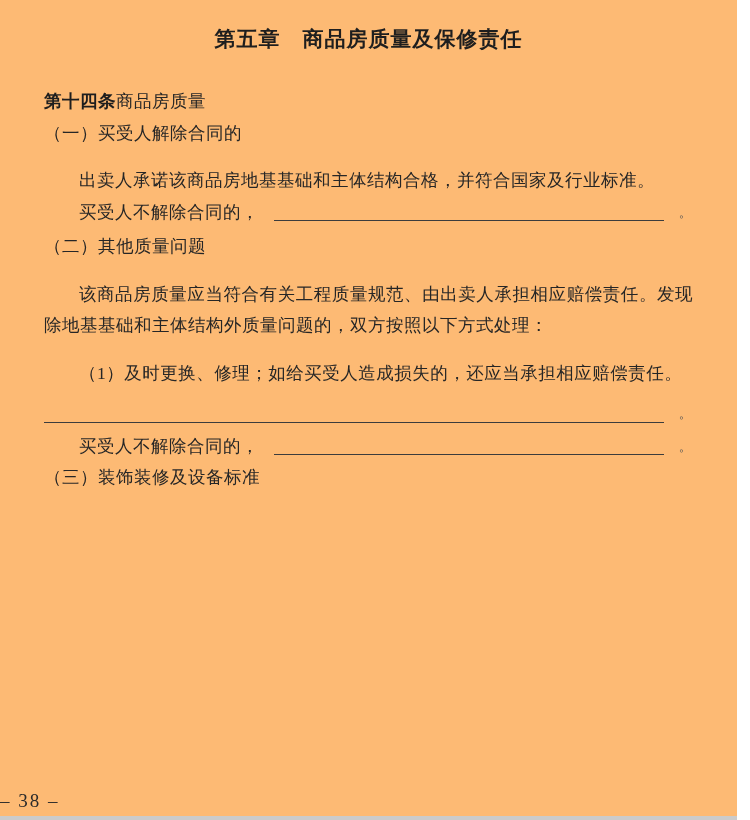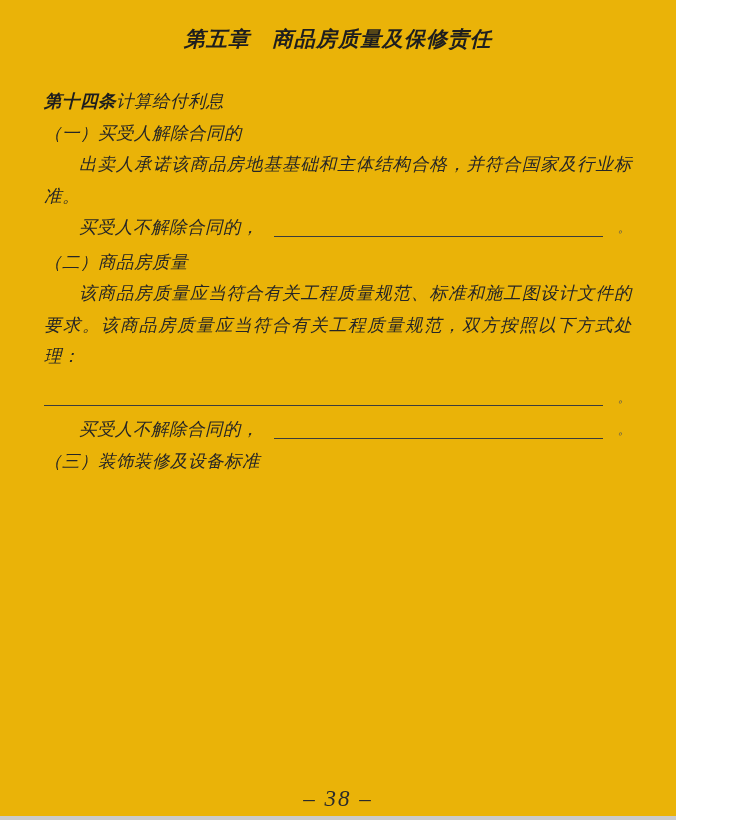--- a/index.html
+++ b/index.html
@@ -1,24 +1,23 @@
 <!DOCTYPE html>
 <html><head>
 <meta charset="utf-8">
 <style>
   html,body{margin:0;padding:0;}
   body{background:#ffffff;}
   .page{
     position:relative;
-    width:676px;height:820px;
-    background:#eab308;
+    width:737px;height:820px;
+    background:#fdba74;
     overflow:hidden;
     font-family:"Liberation Serif","DejaVu Serif",serif;
     color:#262626;
-    font-style:italic;
   }
   .chapter-title{
     margin:24px 44px 32px 44px;
     text-align:center;
     font-family:"Liberation Sans","DejaVu Sans",sans-serif;
     font-weight:bold;
     font-size:21px;
     line-height:30px;
     letter-spacing:1px;
     color:#1e1e1e;
@@ -26,21 +25,21 @@
   .body-text{
     padding:0 44px;
   }
   .para{
     margin:0;
     font-size:17.5px;
     line-height:31.5px;
     text-align:justify;
     letter-spacing:0.5px;
   }
-  .indent{text-indent:35px;}
+  .indent{text-indent:35px;margin-top:16px;}
   .art-label{
     font-family:"Liberation Sans","DejaVu Sans",sans-serif;
     font-weight:bold;
     color:#1e1e1e;
   }
   .blank-s{
     display:inline-block;
     width:56px;
     height:13px;
     border-bottom:1.5px solid #3c3c3c;
@@ -66,58 +65,59 @@
   }
   .standalone-blank{
     margin-top:9px;
     margin-bottom:1px;
   }
   .sec-gap{margin-top:3px;}
   .page-number{
     position:absolute;
     left:0;right:0;
     bottom:8px;
-    text-align:center;
-    font-size:23px;
+    text-align:left;
+    font-size:19px;
     letter-spacing:2px;
     color:#2b2b2b;
   }
   .page-edge{
     position:absolute;
     left:0;right:0;bottom:0;
     height:4px;
     background:#cbcbcb;
   }
 </style>
 </head>
 <body>
 
 <div class="page">
 
   <h1 class="chapter-title">第五章　商品房质量及保修责任</h1>
 
   <div class="body-text">
 
-    <p class="para"><span class="art-label">第十四条</span><span>计算给付利息</span></p>
+    <p class="para"><span class="art-label">第十四条</span><span>商品房质量</span></p>
 
     <p class="para">（一）买受人解除合同的</p>
 
     <p class="para indent">出卖人承诺该商品房地基基础和主体结构合格，并符合国家及行业标准。</p>
 
 
     <div class="para fill-row indent-row">
         <span class="lead">买受人不解除合同的，</span>
         <span class="fill"></span>
         <span class="tail">。</span>
       </div>
 
-    <p class="para sec-gap">（二）商品房质量</p>
+    <p class="para sec-gap">（二）其他质量问题</p>
 
-    <p class="para indent">该商品房质量应当符合有关工程质量规范、标准和施工图设计文件的要求。该商品房质量应当符合有关工程质量规范，双方按照以下方式处理：</p>
+    <p class="para indent">该商品房质量应当符合有关工程质量规范、由出卖人承担相应赔偿责任。发现除地基基础和主体结构外质量问题的，双方按照以下方式处理：</p>
 
+    <p class="para indent">（1）及时更换、修理；如给买受人造成损失的，还应当承担相应赔偿责任。</p>
 
     <div class="para fill-row standalone-blank">
         <span class="fill"></span>
         <span class="tail">。</span>
       </div>
 
 
     <div class="para fill-row indent-row">
         <span class="lead">买受人不解除合同的，</span>
         <span class="fill"></span>

